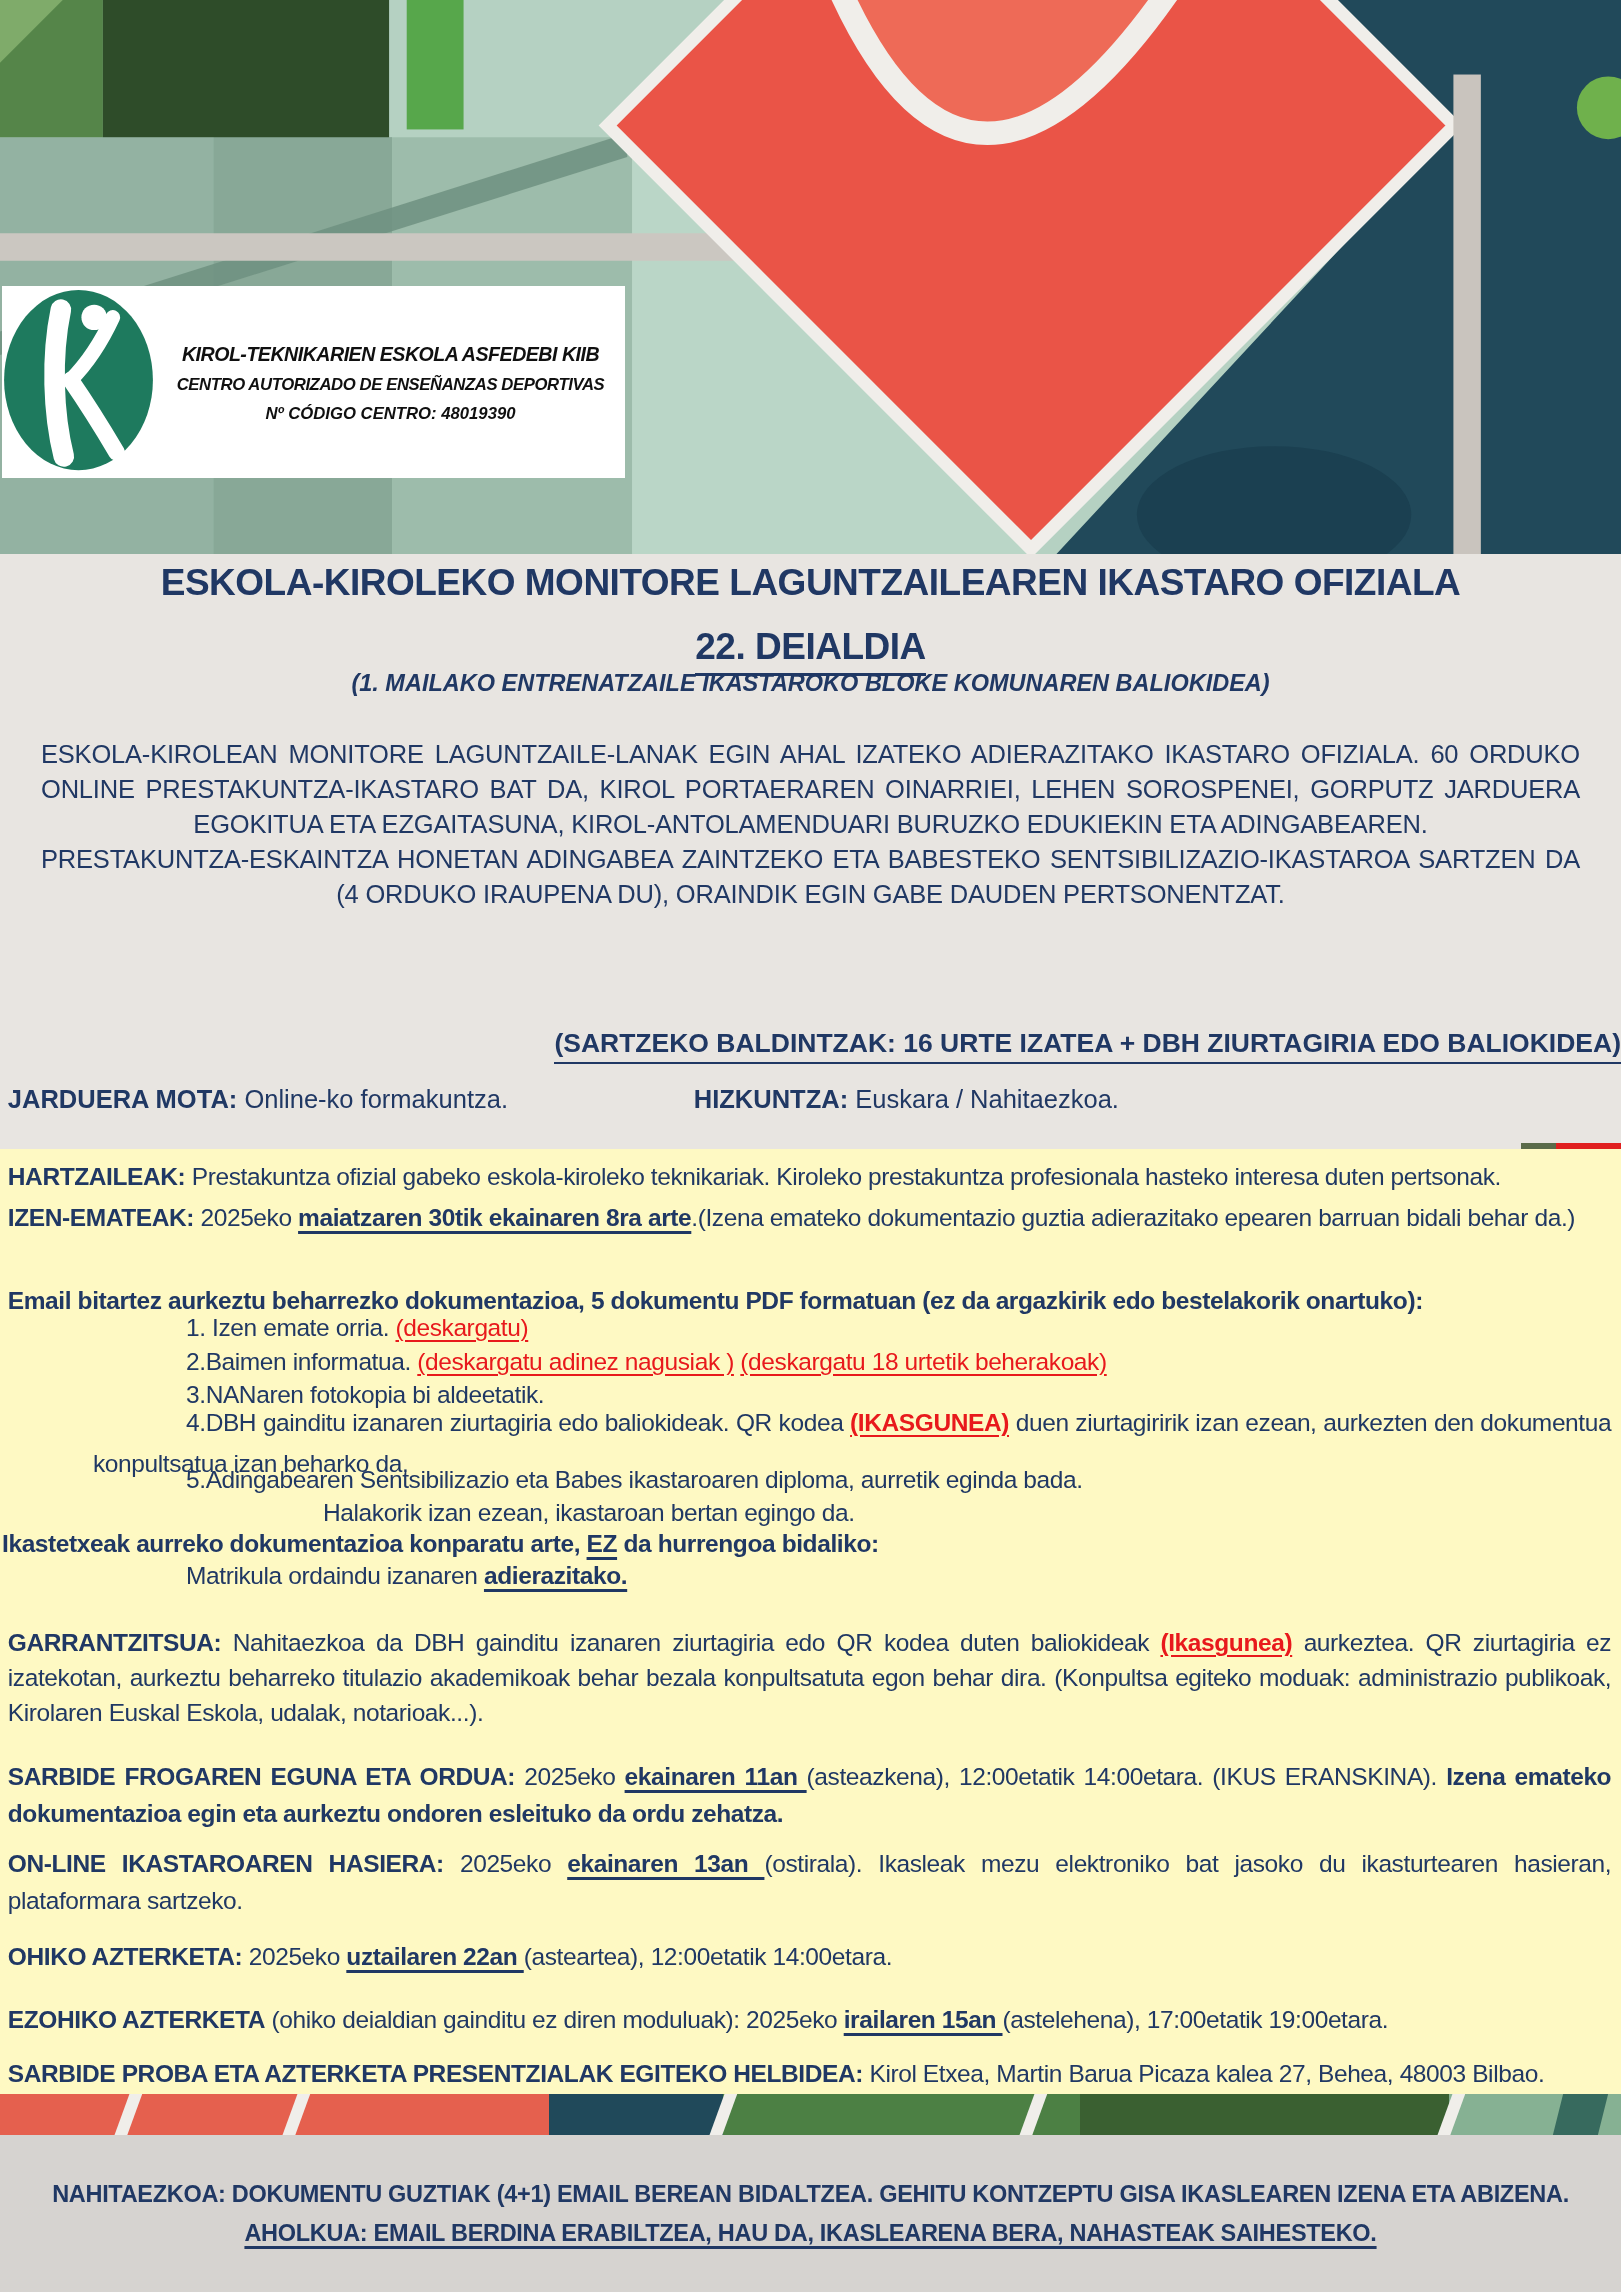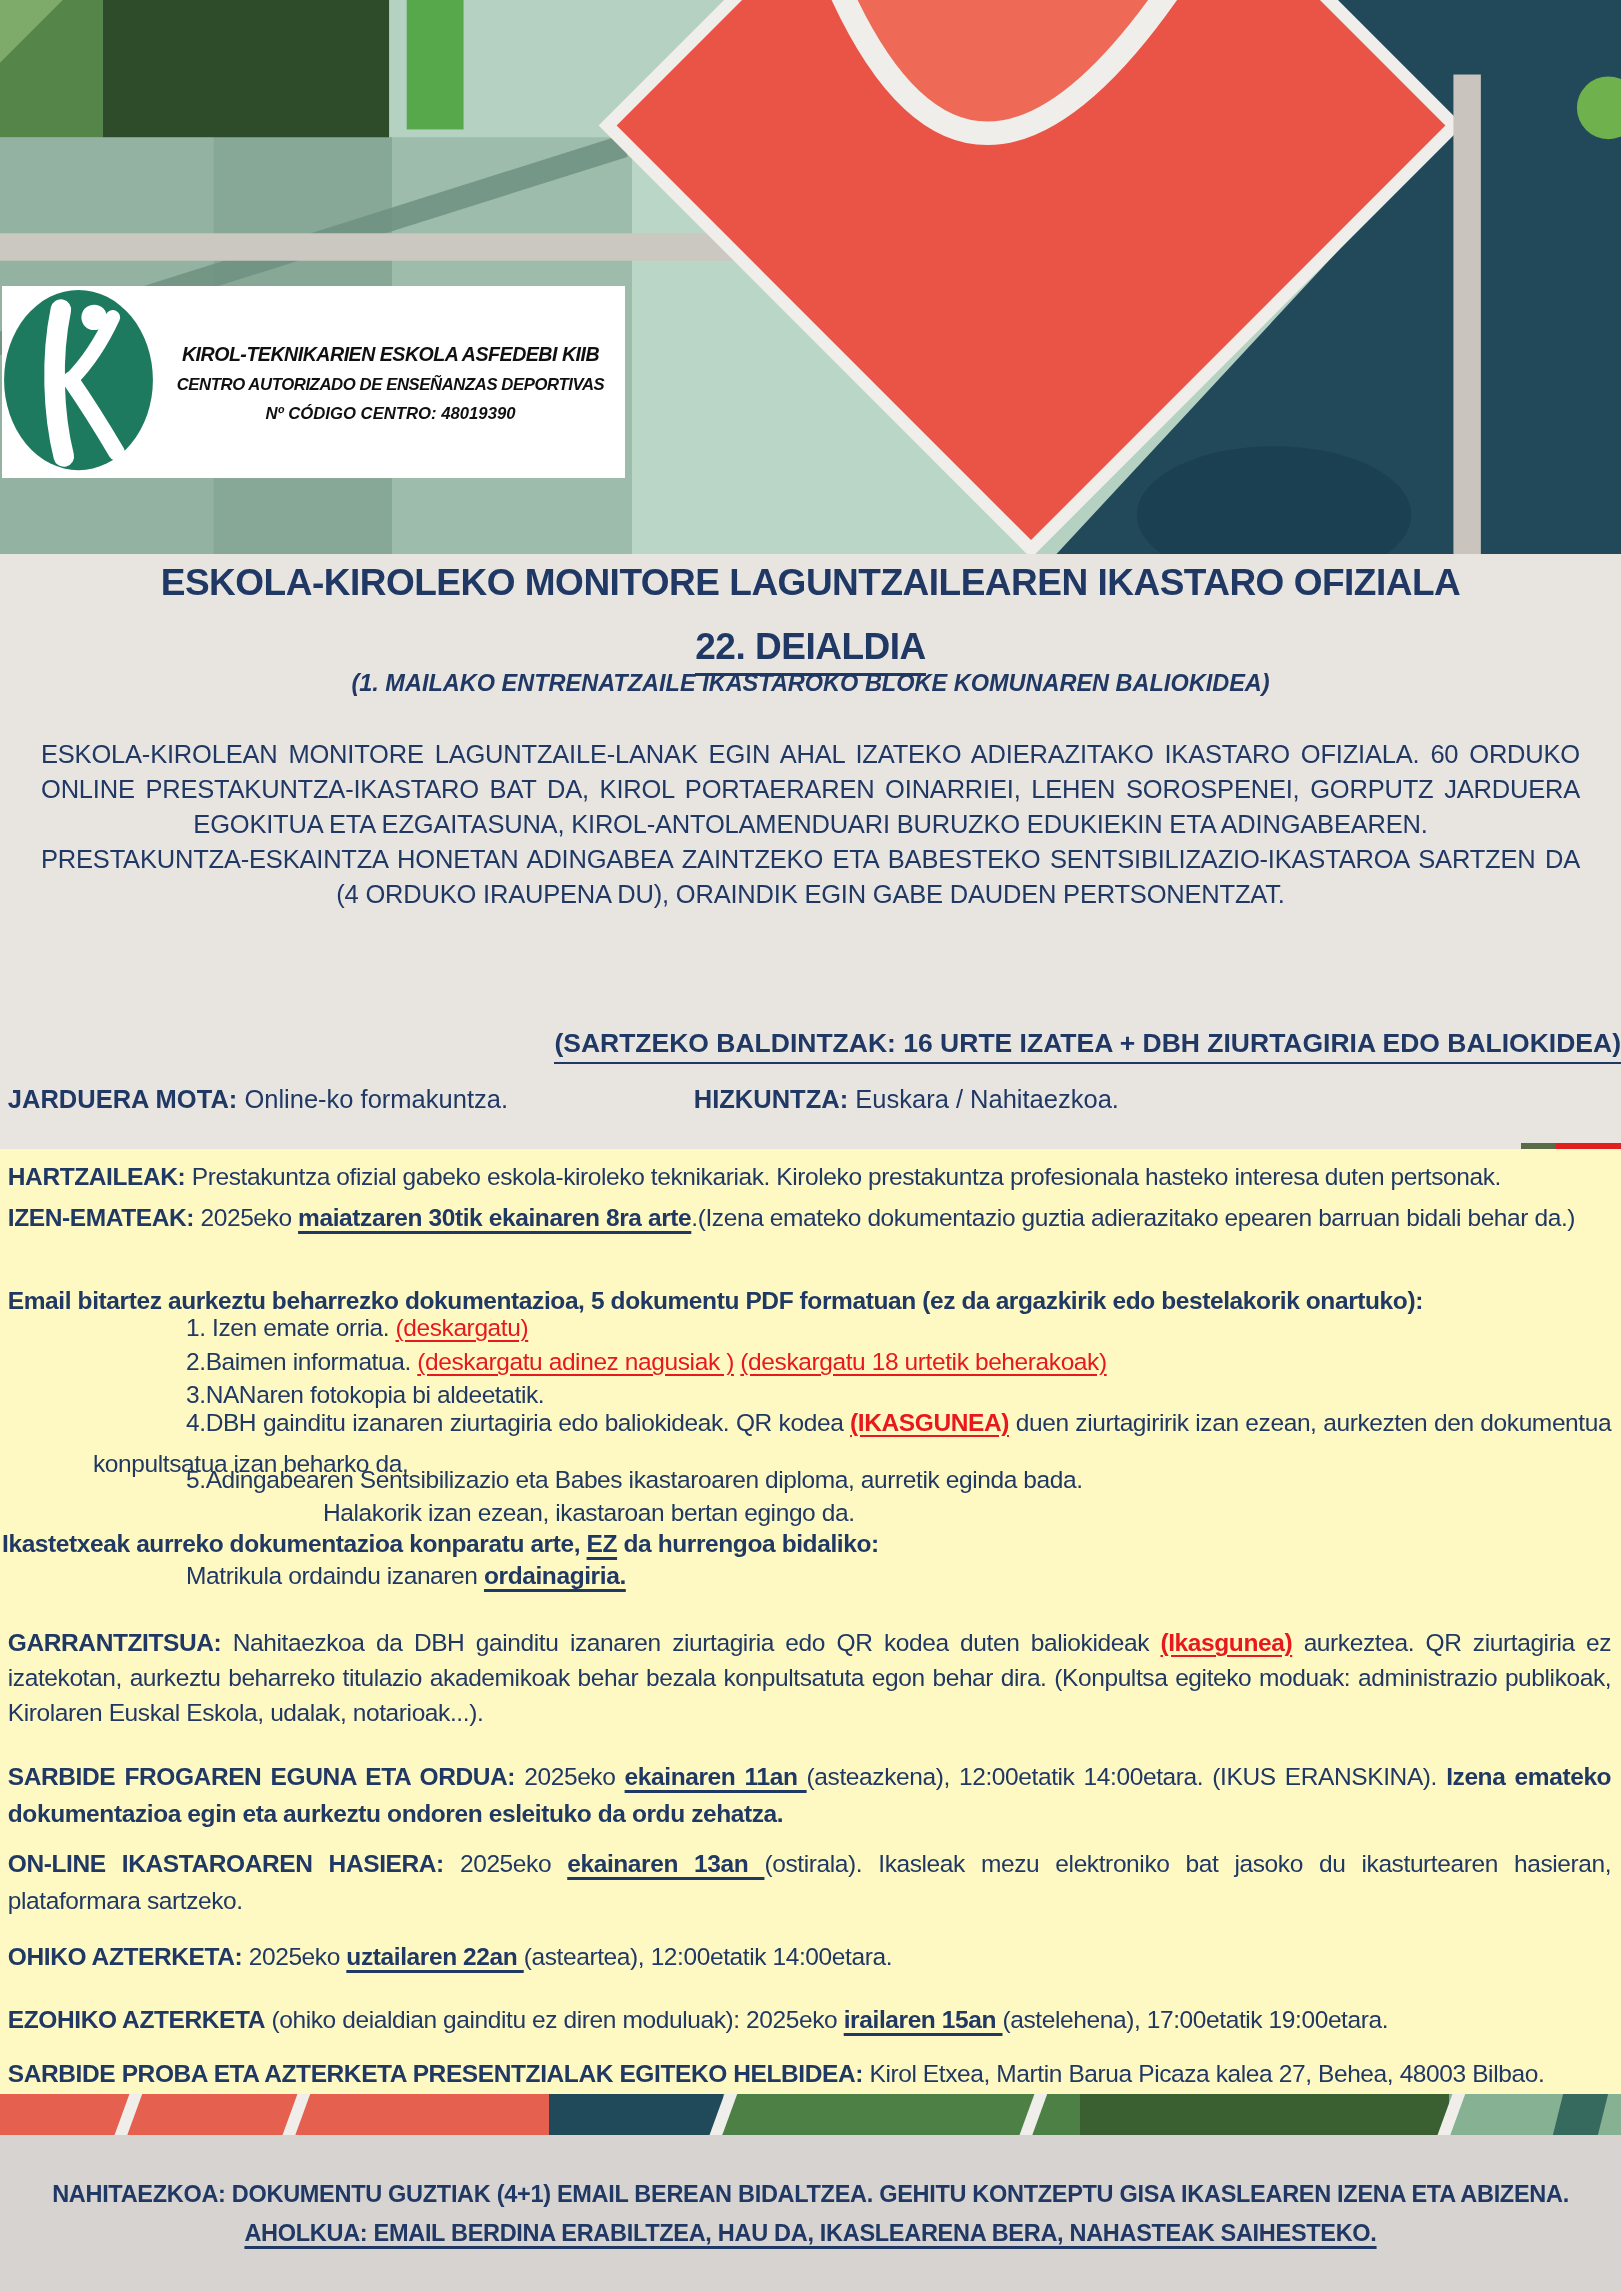--- a/index.html
+++ b/index.html
@@ -128,21 +128,21 @@
     <span>4.DBH gainditu izanaren ziurtagiria edo baliokideak. QR kodea </span><span class="rlink b">(IKASGUNEA)</span><span> duen ziurtagiririk izan ezean, aurkezten den dokumentua  konpultsatua izan beharko da.</span>
   </div>
 
   <div class="line" style="top:1466px;left:186px;">5.Adingabearen Sentsibilizazio eta Babes ikastaroaren diploma, aurretik eginda bada.</div>
   <div class="line" style="top:1499px;left:323px;">Halakorik izan ezean, ikastaroan bertan egingo da.</div>
 
   <div class="line b" style="top:1530px;left:2px;">
     <span>Ikastetxeak aurreko dokumentazioa konparatu arte, </span><span class="u">EZ</span><span> da hurrengoa bidaliko:</span>
   </div>
   <div class="line" style="top:1562px;left:186px;">
-    <span>Matrikula ordaindu izanaren </span><span class="b u">ordainagiria.</span>
+    <span>Matrikula ordaindu izanaren </span><span class="b u">adierazitako.</span>
   </div>
 
   <div class="para" style="top:1625px;line-height:35px;">
     <span class="b">GARRANTZITSUA:</span><span> Nahitaezkoa da DBH gainditu izanaren ziurtagiria edo QR kodea duten baliokideak </span><span class="rlink b">(Ikasgunea)</span><span> aurkeztea. QR ziurtagiria ez izatekotan, aurkeztu beharreko titulazio akademikoak behar bezala konpultsatuta egon behar dira. (Konpultsa egiteko moduak: administrazio publikoak, Kirolaren Euskal Eskola, udalak, notarioak...).</span>
   </div>
 
   <div class="para" style="top:1758px;line-height:37px;">
     <span class="b">SARBIDE FROGAREN EGUNA ETA ORDUA:</span><span> 2025eko </span><span class="date-u">ekainaren 11an </span><span>(asteazkena), 12:00etatik 14:00etara. (IKUS ERANSKINA). </span><span class="b">Izena emateko dokumentazioa egin eta aurkeztu ondoren esleituko da ordu zehatza.</span>
   </div>
 

